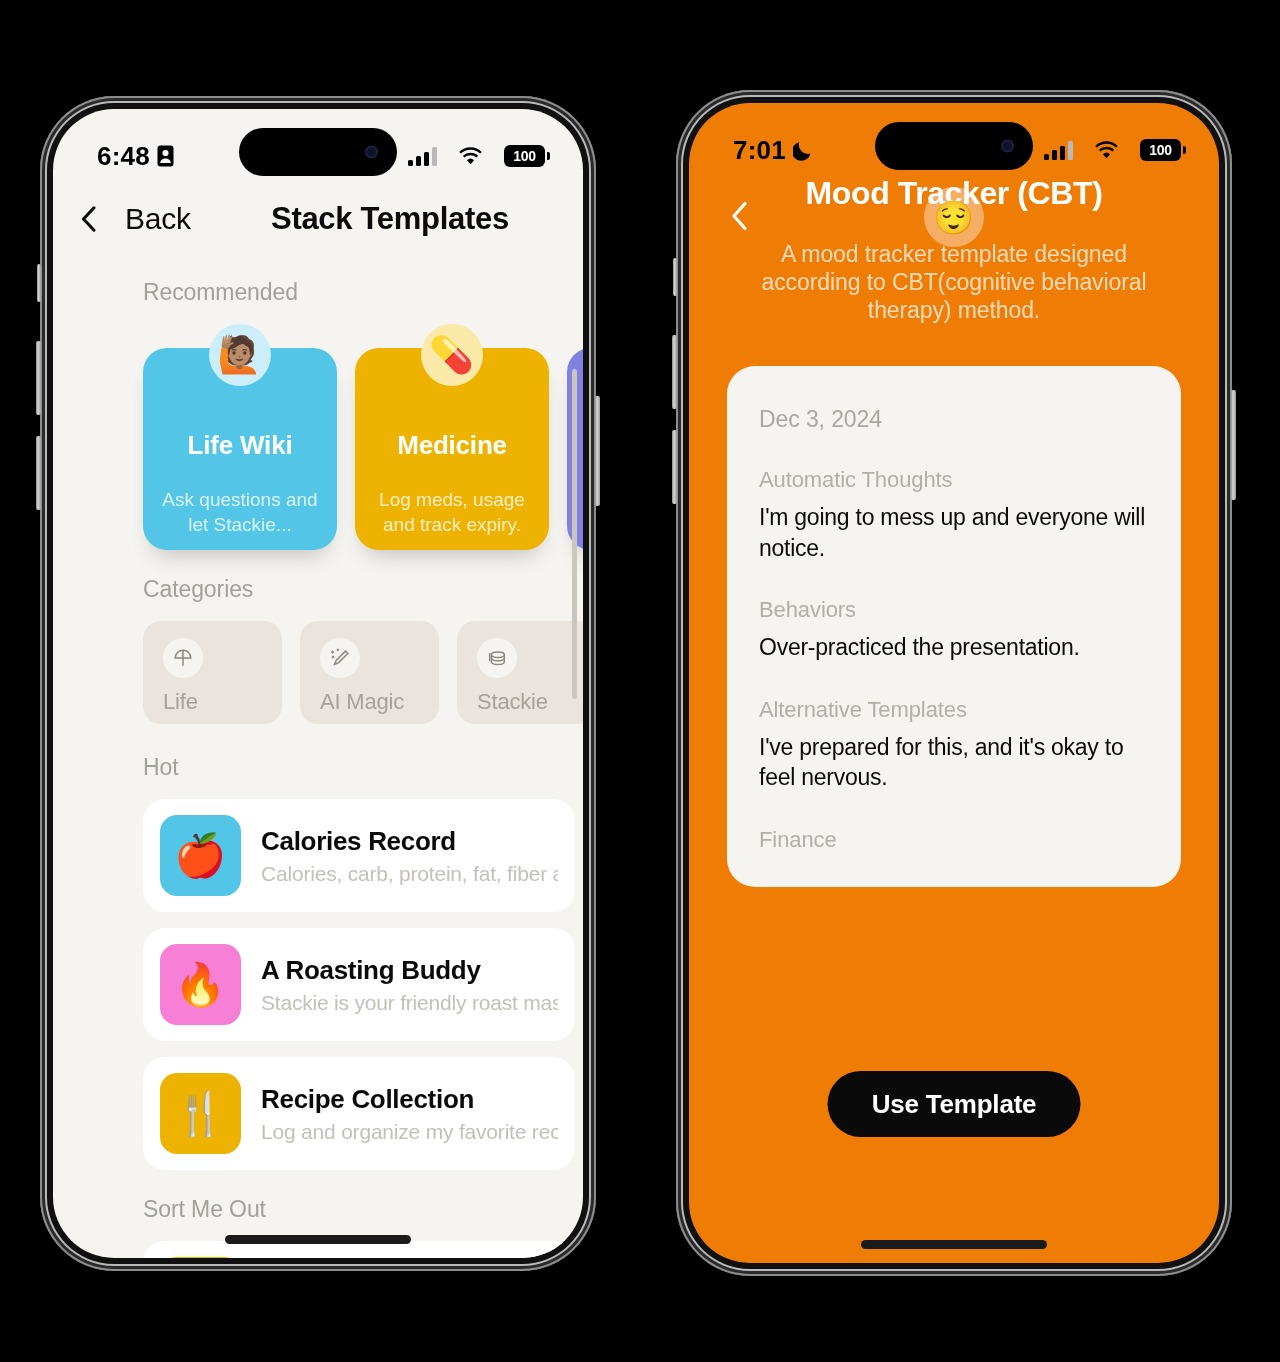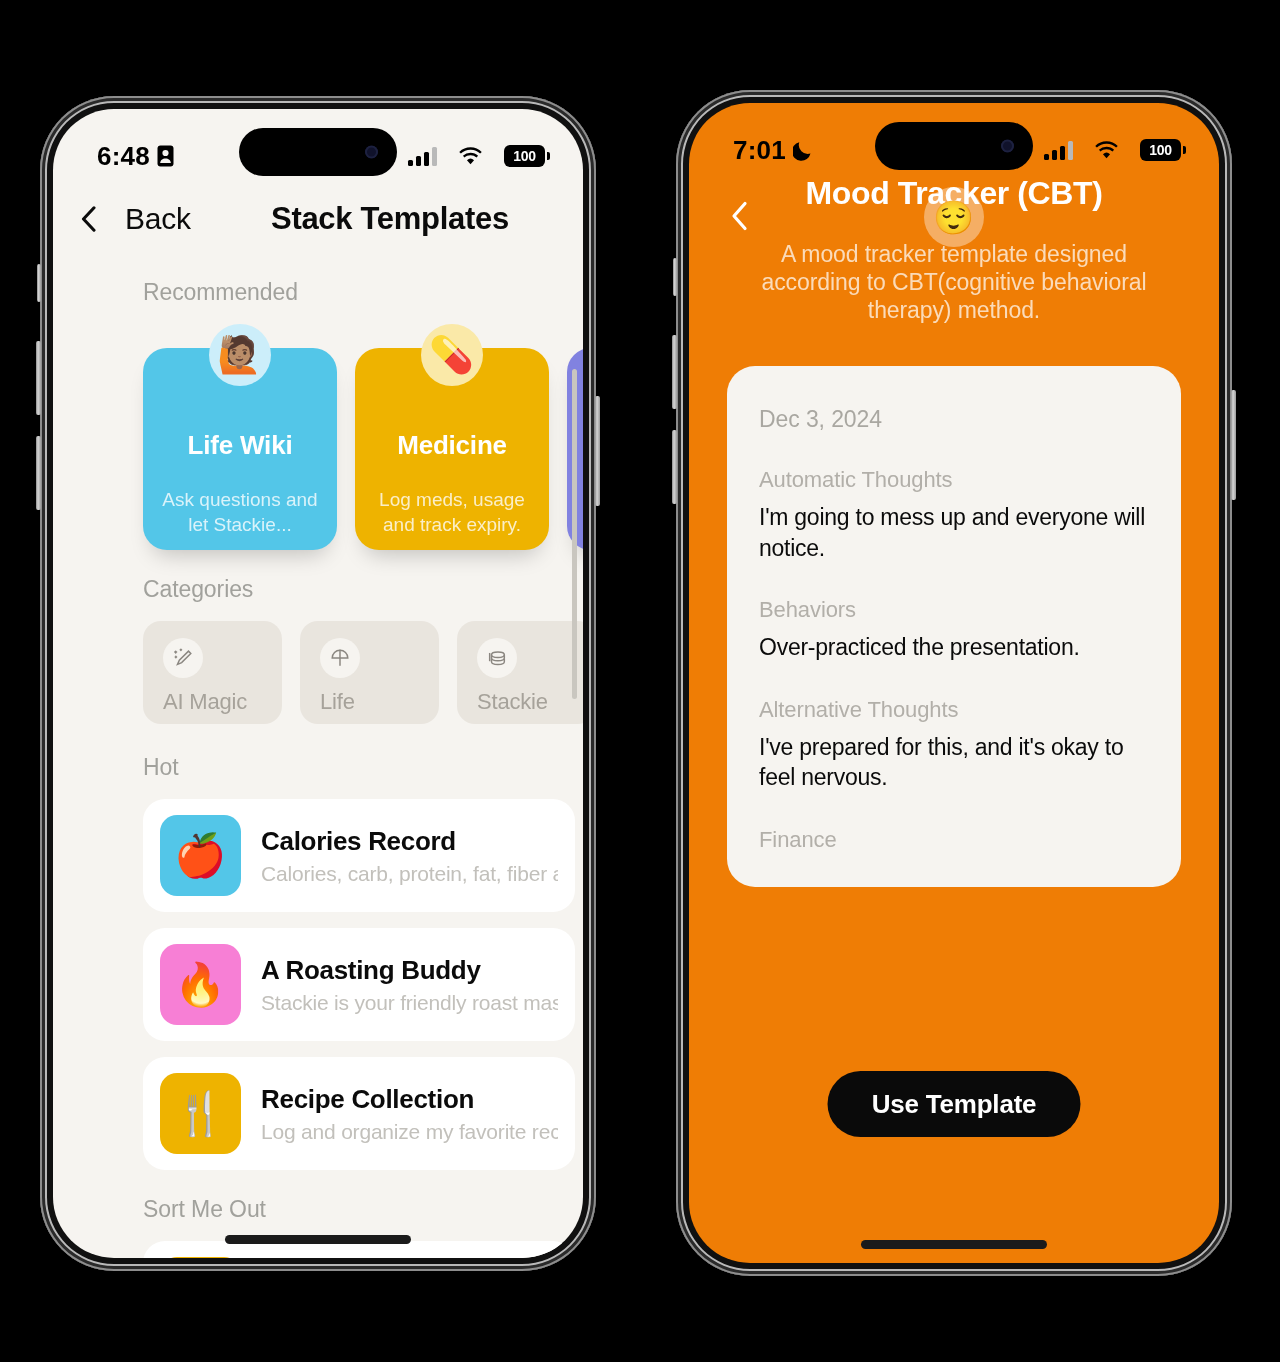--- a/index.html
+++ b/index.html
@@ -320,34 +320,34 @@
             <div class="rec-desc">Take your t</div>
           </div>
         </div>
 
         <div class="sec-title">Categories</div>
 
         <div class="cat-row">
           <div class="cat-chip">
             <div class="cat-ico">
               <svg width="22" height="22" viewBox="0 0 24 24" fill="none" stroke="#8b8781" stroke-width="1.6" stroke-linecap="round">
+                <path d="M3.5 12a8.5 8.5 0 0 1 17 0z"></path>
+                <path d="M12 3.5V12M12 12v8"></path>
+              </svg>
+            </div>
+            <div class="cat-label">Life</div>
+          </div>
+          <div class="cat-chip">
+            <div class="cat-ico">
+              <svg width="22" height="22" viewBox="0 0 24 24" fill="none" stroke="#8b8781" stroke-width="1.6" stroke-linecap="round">
                 <path d="M18 4.5 8 14.5 6 19l4.5-2L20.5 7z"></path>
                 <path d="M3 5.5h2M4 4.5v2M3.5 11h1.5M4.2 10.2v1.6M9 3h1.4M9.7 2.3v1.5"></path>
               </svg>
             </div>
             <div class="cat-label">AI Magic</div>
-          </div>
-          <div class="cat-chip">
-            <div class="cat-ico">
-              <svg width="22" height="22" viewBox="0 0 24 24" fill="none" stroke="#8b8781" stroke-width="1.6" stroke-linecap="round">
-                <path d="M3.5 12a8.5 8.5 0 0 1 17 0z"></path>
-                <path d="M12 3.5V12M12 12v8"></path>
-              </svg>
-            </div>
-            <div class="cat-label">Life</div>
           </div>
           <div class="cat-chip">
             <div class="cat-ico">
               <svg width="22" height="22" viewBox="0 0 24 24" fill="none" stroke="#8b8781" stroke-width="1.6">
                 <ellipse cx="13" cy="8.5" rx="7" ry="3"></ellipse>
                 <path d="M6 8.5v3.5c0 1.7 3.1 3 7 3s7-1.3 7-3V8.5"></path>
                 <path d="M6 12.5V16c0 1.7 3.1 3 7 3s7-1.3 7-3v-3.5"></path>
                 <path d="M4 6.5v9"></path>
               </svg>
             </div>
@@ -479,21 +479,21 @@
 
         <div class="note-field">
           <div class="note-label">Automatic Thoughts</div>
           <div class="note-value">I'm going to mess up and everyone will notice.</div>
         </div>
         <div class="note-field">
           <div class="note-label">Behaviors</div>
           <div class="note-value">Over-practiced the presentation.</div>
         </div>
         <div class="note-field">
-          <div class="note-label">Alternative Thoughts</div>
+          <div class="note-label">Alternative Templates</div>
           <div class="note-value">I've prepared for this, and it's okay to feel nervous.</div>
         </div>
         <div class="note-field">
           <div class="note-label">Finance</div>
         </div>
       </div>
 
       <button class="use-btn">Use Template</button>
 
       <div class="home-bar on-orange"></div>

